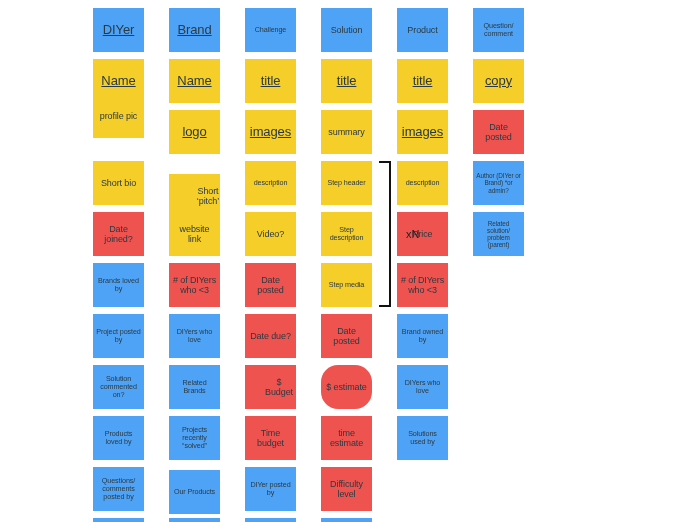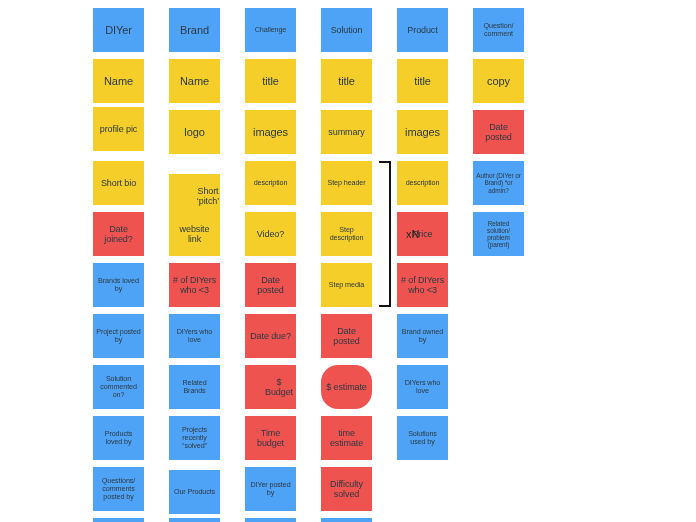--- a/index.html
+++ b/index.html
@@ -47,21 +47,21 @@
     letter-spacing: -0.1px;
     overflow: hidden;
     word-wrap: break-word;
   }
 
   .card.blue   { background: #4FA3F7; }
   .card.yellow { background: #F5CE2A; }
   .card.red    { background: #EF5350; }
 
   
-  .card.t-lg { font-size: 11px; }
+  .card.t-lg { font-size: 13px; text-decoration: underline; }
   .card.t-md { font-size: 9px; }
   .card.t-sm { font-size: 7.2px; }
   .card.t-xs { font-size: 6.4px; }
 
   
   #repeat-group {
     position: absolute;
     pointer-events: none;
   }
   #repeat-bracket {
@@ -86,21 +86,21 @@
     margin-left: 12px;
   }
 </style>
 </head>
 <body>
 
 <div id="board">
     <div class="column" style="left: 93px;">
       <div class="card blue t-lg" style="top: 8px;">DIYer</div>
       <div class="card yellow t-lg" style="top: 59px;">Name</div>
-      <div class="card yellow t-md" style="top: 107px;">profile pic</div>
+      <div class="card yellow t-md" style="top: 94px;">profile pic</div>
       <div class="card yellow t-md" style="top: 161px;">Short bio</div>
       <div class="card red t-md" style="top: 212px;">Date joined?</div>
       <div class="card blue t-sm" style="top: 263px;">Brands loved by</div>
       <div class="card blue t-sm" style="top: 314px;">Project posted by</div>
       <div class="card blue t-sm" style="top: 365px;">Solution commented on?</div>
       <div class="card blue t-sm" style="top: 416px;">Products loved by</div>
       <div class="card blue t-sm" style="top: 467px;">Questions/ comments posted by</div>
       <div class="card blue t-sm" style="top: 518px;"></div>
     </div>
     <div class="column" style="left: 169px;">
@@ -132,21 +132,21 @@
     <div class="column" style="left: 321px;">
       <div class="card blue t-md" style="top: 8px;">Solution</div>
       <div class="card yellow t-lg" style="top: 59px;">title</div>
       <div class="card yellow t-md" style="top: 110px;">summary</div>
       <div class="card yellow t-sm" style="top: 161px;">Step header</div>
       <div class="card yellow t-sm" style="top: 212px;">Step description</div>
       <div class="card yellow t-sm" style="top: 263px;">Step media</div>
       <div class="card red t-md" style="top: 314px;">Date posted</div>
       <div class="card red t-md" style="top: 365px; border-radius: 17px;">$ estimate</div>
       <div class="card red t-md" style="top: 416px;">time estimate</div>
-      <div class="card red t-md" style="top: 467px;">Difficulty solved</div>
+      <div class="card red t-md" style="top: 467px;">Difficulty level</div>
       <div class="card blue t-sm" style="top: 518px;"></div>
     </div>
     <div class="column" style="left: 397px;">
       <div class="card blue t-md" style="top: 8px;">Product</div>
       <div class="card yellow t-lg" style="top: 59px;">title</div>
       <div class="card yellow t-lg" style="top: 110px;">images</div>
       <div class="card yellow t-sm" style="top: 161px;">description</div>
       <div class="card red t-md" style="top: 212px;">Price</div>
       <div class="card red t-md" style="top: 263px;"># of DIYers who &lt;3</div>
       <div class="card blue t-sm" style="top: 314px;">Brand owned by</div>

